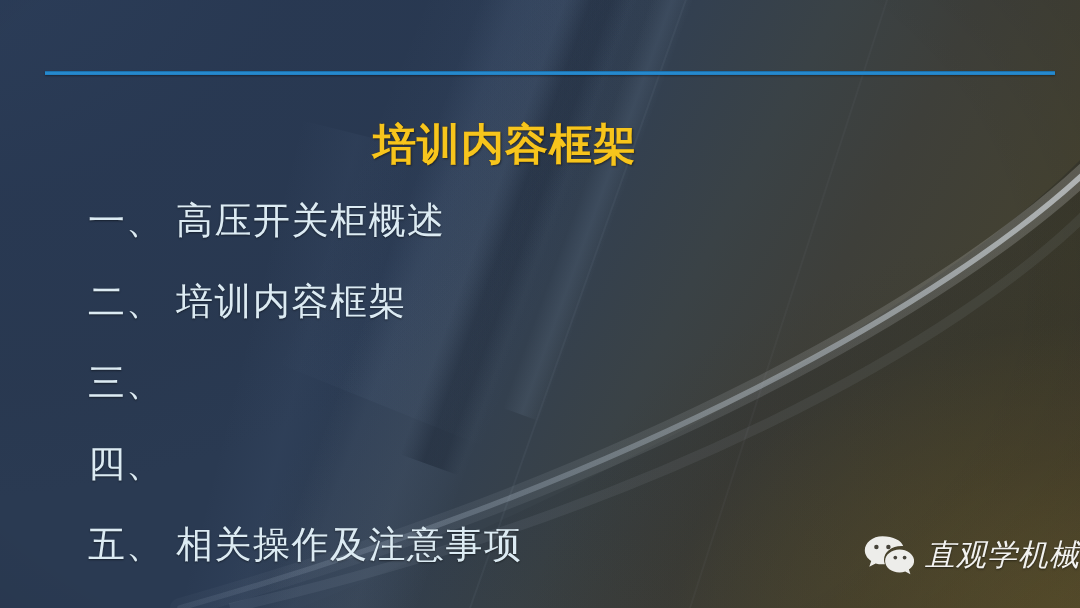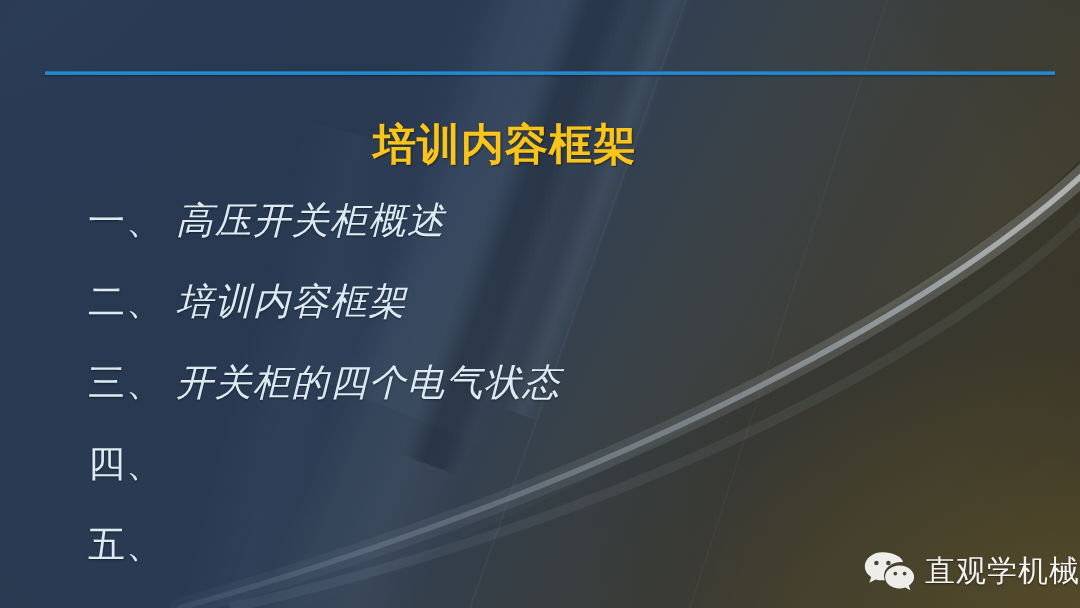--- a/index.html
+++ b/index.html
@@ -175,31 +175,31 @@
     white-space: nowrap;
     text-shadow: 0 1px 2px rgba(0,0,0,0.45);
   }
   .outline-index {
     display: inline-block;
     min-width: 88px;
     letter-spacing: 1px;
   }
   .outline-text {
     letter-spacing: 1.5px;
-    font-style: italic;
   }
 
   
   #watermark {
     position: absolute;
     left: 862px;
-    top: 550px;
+    top: 534px;
     display: flex;
     align-items: center;
     gap: 11px;
+    font-style: italic;
   }
   #wechat-icon { display: block; }
   #watermark-text {
     font-size: 30px;
     font-weight: 400;
     color: #f2f2f0;
     letter-spacing: 1px;
     white-space: nowrap;
     text-shadow: 0 1px 2px rgba(0,0,0,0.5);
   }
@@ -262,27 +262,27 @@
     <li class="outline-item">
       <span class="outline-index">一、</span>
       <span class="outline-text">高压开关柜概述</span>
     </li>
     <li class="outline-item">
       <span class="outline-index">二、</span>
       <span class="outline-text">培训内容框架</span>
     </li>
     <li class="outline-item">
       <span class="outline-index">三、</span>
-      <span class="outline-text">开关柜的四个电气状态</span>
     </li>
     <li class="outline-item">
       <span class="outline-index">四、</span>
     </li>
     <li class="outline-item">
       <span class="outline-index">五、</span>
+      <span class="outline-text">相关操作及注意事项</span>
     </li>
   </ul>
 
   <div id="watermark">
     <svg id="wechat-icon" width="52" height="42" viewBox="0 0 52 42" aria-hidden="true">
 
       <path d="M20.5 2.2 C10.6 2.2 2.8 8.6 2.8 16.3 c0 4.3 2.5 8.2 6.4 10.8
                l-1.9 5.6 6.3 -3.3 c2.1 0.6 4.4 0.9 6.9 0.9 0.8 0 1.6 0 2.4 -0.1
                -0.6 -1.4 -0.9 -2.9 -0.9 -4.5 0 -7.6 7.8 -13.7 17.4 -13.7 0.6 0 1.2 0 1.8 0.1
                C39.7 6.6 31.1 2.2 20.5 2.2 Z" fill="#ededea"></path>

